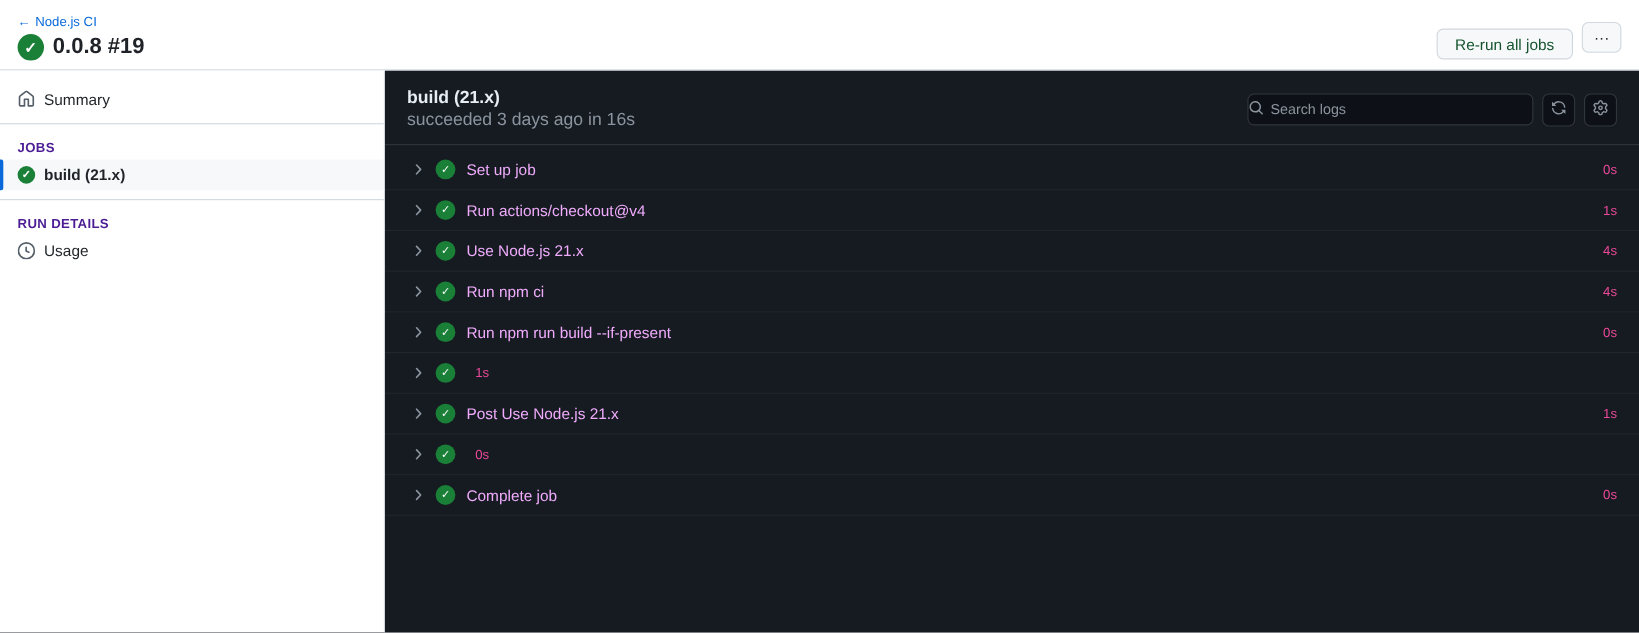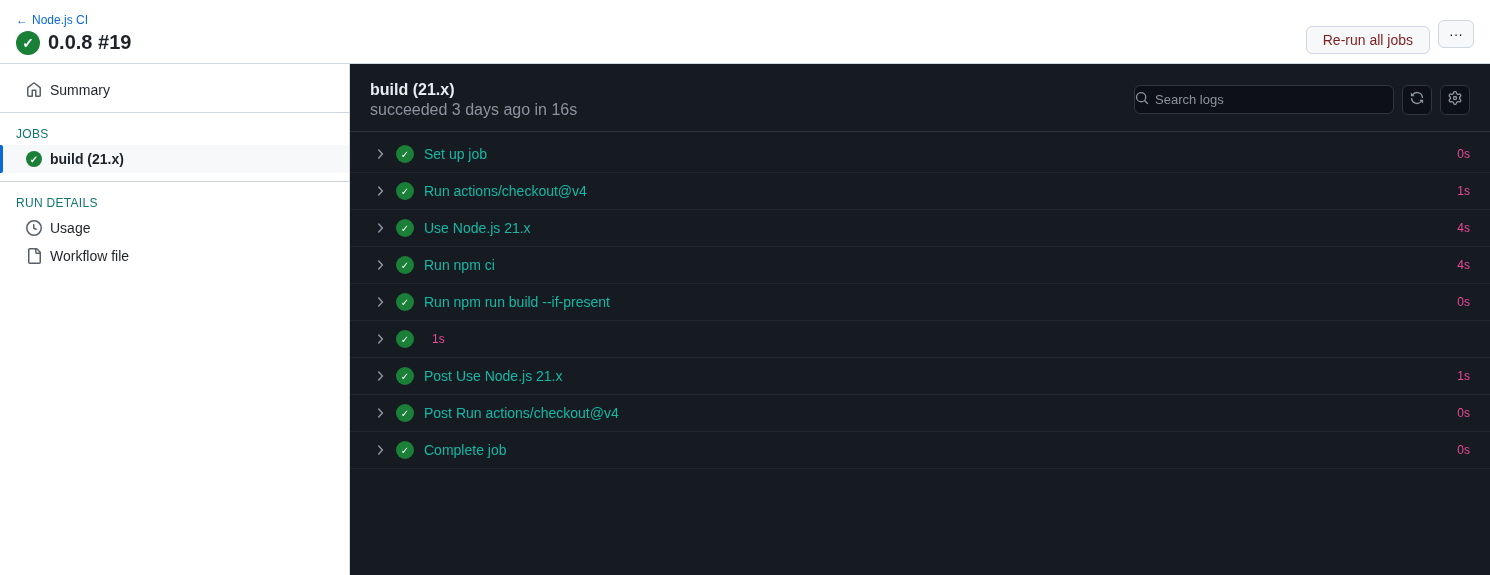--- a/index.html
+++ b/index.html
@@ -60,21 +60,21 @@
     .top-header-right {
       display: flex;
       align-items: center;
       gap: 8px;
     }
     .rerun-btn {
       padding: 5px 16px;
       border: 1px solid #d0d7de;
       border-radius: 6px;
       background: #f6f8fa;
-      color: #7f1d1d;
+      color: #14532d;
       font-size: 14px;
       cursor: pointer;
       font-weight: 500;
       margin-top: 12px;
     }
     .more-btn {
       padding: 5px 10px;
       border: 1px solid #d0d7de;
       border-radius: 6px;
       background: #f6f8fa;
@@ -97,31 +97,31 @@
     .sidebar {
       width: 350px;
       flex-shrink: 0;
       border-right: 1px solid #d0d7de;
       background: #ffffff;
       overflow-y: auto;
       padding: 12px 0;
     }
     .sidebar-section-label {
       font-size: 12px;
-      font-weight: 400;
-      color: #0f766e;
+      font-weight: 700;
+      color: #4c1d95;
       padding: 6px 16px 4px 16px;
       text-transform: uppercase;
       letter-spacing: 0.3px;
     }
     .sidebar-item {
       display: flex;
       align-items: center;
       gap: 8px;
-      padding: 6px 26px;
+      padding: 6px 16px;
       cursor: pointer;
       color: #1f2328;
       font-size: 14px;
       border-radius: 0;
       position: relative;
     }
     .sidebar-item.active {
       background: #f6f8fa;
       font-weight: 600;
     }
@@ -261,21 +261,21 @@
       align-items: center;
       justify-content: center;
       color: white;
       font-size: 10px;
       flex-shrink: 0;
       margin-right: 10px;
     }
     .step-name {
       flex: 1;
       font-size: 14px;
-      color: #14b8a6;
+      color: #f0abfc;
     }
     .step-duration {
       font-size: 12px;
       color: #ec4899;
       margin-left: 8px;
     }
 
     
     .steps-list::-webkit-scrollbar { width: 6px; }
     .steps-list::-webkit-scrollbar-track { background: #161b22; }
@@ -331,28 +331,20 @@
 
     <div class="sidebar-item">
       <span class="sidebar-icon">
         <svg width="16" height="16" viewBox="0 0 16 16" fill="currentColor">
           <path d="M8 0a8 8 0 1 1 0 16A8 8 0 0 1 8 0ZM1.5 8a6.5 6.5 0 1 0 13 0 6.5 6.5 0 0 0-13 0Zm7-3.25v2.992l2.028.812a.75.75 0 0 1-.557 1.392l-2.5-1A.751.751 0 0 1 7 8.25v-3.5a.75.75 0 0 1 1.5 0Z"></path>
         </svg>
       </span>
       <span>Usage</span>
     </div>
 
-    <div class="sidebar-item">
-      <span class="sidebar-icon">
-        <svg width="16" height="16" viewBox="0 0 16 16" fill="currentColor">
-          <path d="M2 1.75C2 .784 2.784 0 3.75 0h6.586c.464 0 .909.184 1.237.513l2.914 2.914c.329.328.513.773.513 1.237v9.586A1.75 1.75 0 0 1 13.25 16h-9.5A1.75 1.75 0 0 1 2 14.25Zm1.75-.25a.25.25 0 0 0-.25.25v12.5c0 .138.112.25.25.25h9.5a.25.25 0 0 0 .25-.25V6h-2.75A1.75 1.75 0 0 1 9 4.25V1.5Zm6.75.062V4.25c0 .138.112.25.25.25h2.688l-.011-.013-2.914-2.914-.013-.011Z"></path>
-        </svg>
-      </span>
-      <span>Workflow file</span>
-    </div>
 
   </aside>
 
   <main class="main-content">
 
     <div class="job-header">
       <div>
         <div class="job-title">build (21.x)</div>
         <div class="job-subtitle">succeeded 3 days ago in 16s</div>
       </div>
@@ -453,21 +445,20 @@
       <span class="step-name">Post Use Node.js 21.x</span>
       <span class="step-duration">1s</span>
     </div>
         <div class="step-row">
       <div class="step-chevron">
         <svg width="12" height="12" viewBox="0 0 12 12" fill="currentColor">
           <path d="M4.7 10.0 8.4 6.0 4.7 2.0" stroke="currentColor" stroke-width="1.5" fill="none" stroke-linecap="round" stroke-linejoin="round"></path>
         </svg>
       </div>
       <div class="step-success-icon">✓</div>
-      <span class="step-name">Post Run actions/checkout@v4</span>
       <span class="step-duration">0s</span>
     </div>
         <div class="step-row">
       <div class="step-chevron">
         <svg width="12" height="12" viewBox="0 0 12 12" fill="currentColor">
           <path d="M4.7 10.0 8.4 6.0 4.7 2.0" stroke="currentColor" stroke-width="1.5" fill="none" stroke-linecap="round" stroke-linejoin="round"></path>
         </svg>
       </div>
       <div class="step-success-icon">✓</div>
       <span class="step-name">Complete job</span>

